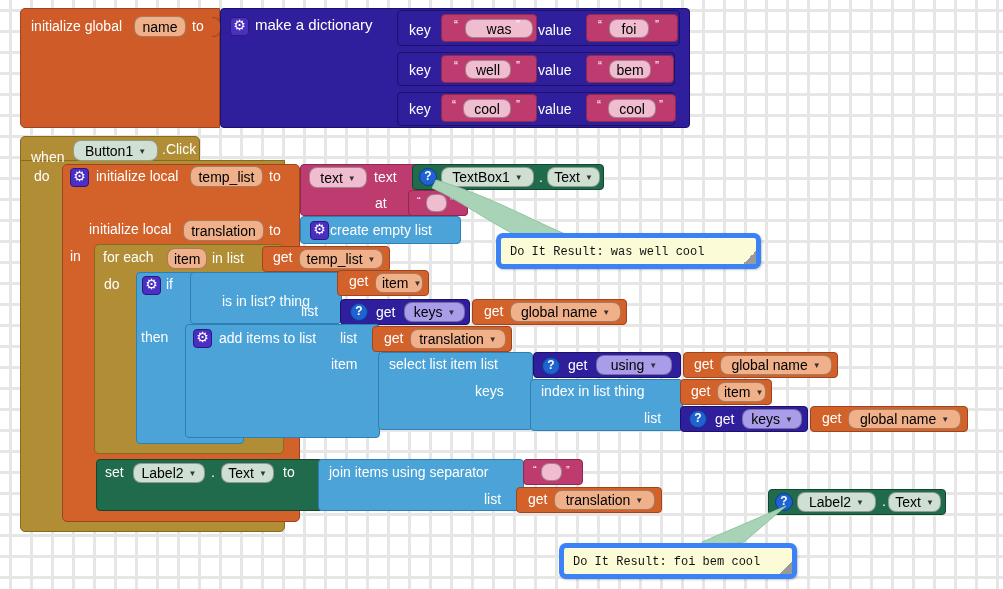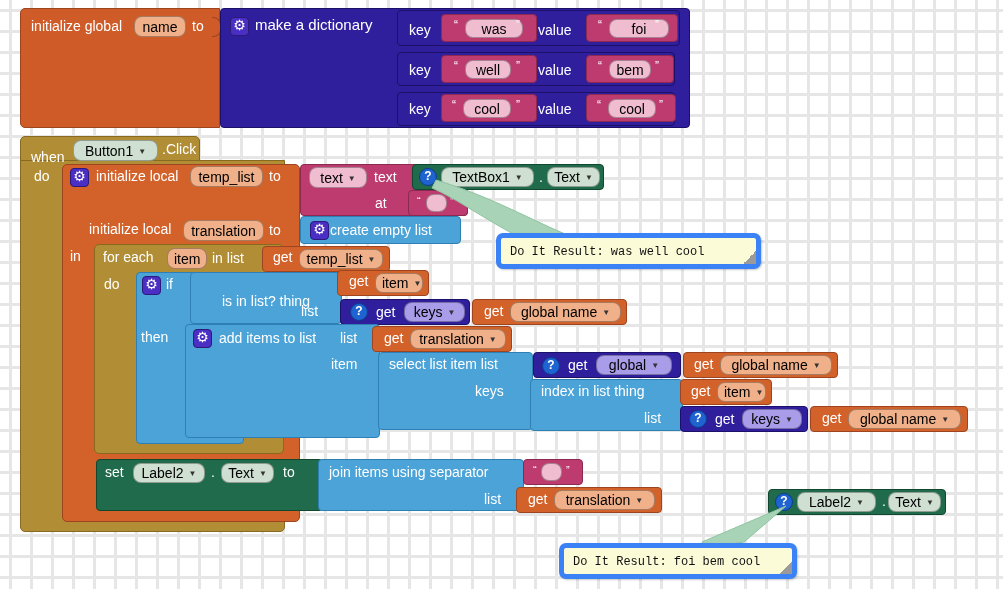--- a/index.html
+++ b/index.html
@@ -106,26 +106,26 @@
   <div class="socket" style="left:212px;top:17px;background:#cf5c28;border:1px solid #9d4520;border-left:none;border-radius:0 8px 8px 0;width:8px;height:18px;"></div>
 
   <div class="blk" style="left:220px;top:8px;width:470px;height:120px;background:#2f1f9c;border:1px solid #1c1068;border-radius:4px;"></div>
   <div class="gear" style="left:230px;top:17px;"></div>
   <div class="lbl" style="left:255px;top:18px;font-size:15px;">make a dictionary</div>
 
   <div class="blk" style="left:397px;top:10px;width:283px;height:36px;background:#2f1f9c;border:1px solid #1c1068;border-radius:4px;"></div>
   <div class="lbl" style="left:409px;top:23px;">key</div>
   <div class="blk" style="left:441px;top:14px;width:96px;height:28px;background:#bd3b6e;border:1px solid #8c2950;border-radius:4px;"></div>
   <div class="lbl" style="left:454px;top:18px;font-size:12px;">“</div>
-  <div class="field f-pink" style="left:465px;top:19px;width:58px;height:19px;">was</div>
+  <div class="field f-pink" style="left:465px;top:19px;width:68px;height:19px;">was</div>
   <div class="lbl" style="left:516px;top:18px;font-size:12px;">”</div>
   <div class="lbl" style="left:538px;top:23px;">value</div>
   <div class="blk" style="left:586px;top:14px;width:92px;height:28px;background:#bd3b6e;border:1px solid #8c2950;border-radius:4px;"></div>
   <div class="lbl" style="left:598px;top:18px;font-size:12px;">“</div>
-  <div class="field f-pink" style="left:609px;top:19px;width:60px;height:19px;">foi</div>
+  <div class="field f-pink" style="left:609px;top:19px;width:40px;height:19px;">foi</div>
   <div class="lbl" style="left:655px;top:18px;font-size:12px;">”</div>
 
   <div class="blk" style="left:397px;top:52px;width:278px;height:34px;background:#2f1f9c;border:1px solid #1c1068;border-radius:4px;"></div>
   <div class="lbl" style="left:409px;top:63px;">key</div>
   <div class="blk" style="left:441px;top:55px;width:96px;height:28px;background:#bd3b6e;border:1px solid #8c2950;border-radius:4px;"></div>
   <div class="lbl" style="left:454px;top:59px;font-size:12px;">“</div>
   <div class="field f-pink" style="left:465px;top:60px;width:46px;height:19px;">well</div>
   <div class="lbl" style="left:516px;top:59px;font-size:12px;">”</div>
   <div class="lbl" style="left:538px;top:63px;">value</div>
   <div class="blk" style="left:586px;top:55px;width:88px;height:28px;background:#bd3b6e;border:1px solid #8c2950;border-radius:4px;"></div>
@@ -246,21 +246,21 @@
   </div>
 
   <div class="lbl" style="left:331px;top:357px;">item</div>
 
   <div class="blk" style="left:378px;top:352px;width:155px;height:78px;background:#4ba3d8;border:1px solid #2e7fb3;border-radius:4px;"></div>
   <div class="lbl" style="left:389px;top:357px;">select list item  list</div>
   <div class="blk" style="left:533px;top:352px;width:148px;height:26px;background:#2f1f9c;border:1px solid #1c1068;border-radius:4px;"></div>
   <div class="qmark" style="left:542px;top:357px;">?</div>
   <div class="lbl" style="left:568px;top:358px;">get</div>
   <div class="field f-purple" style="left:596px;top:355px;width:76px;height:20px;line-height:19px;">
-    <span>global</span><span class="caret">▼</span>
+    <span>using</span><span class="caret">▼</span>
   </div>
   <div class="blk" style="left:683px;top:352px;width:155px;height:26px;background:#d2622a;border:1px solid #9d4520;border-radius:4px;"></div>
   <div class="lbl" style="left:694px;top:357px;">get</div>
   <div class="field f-orange" style="left:720px;top:355px;width:112px;height:20px;line-height:19px;">
     <span>global name</span><span class="caret">▼</span>
   </div>
 
   <div class="lbl" style="left:475px;top:384px;">keys</div>
   <div class="blk" style="left:530px;top:379px;width:153px;height:52px;background:#4ba3d8;border:1px solid #2e7fb3;border-radius:4px;"></div>
   <div class="lbl" style="left:541px;top:384px;">index in list  thing</div>

